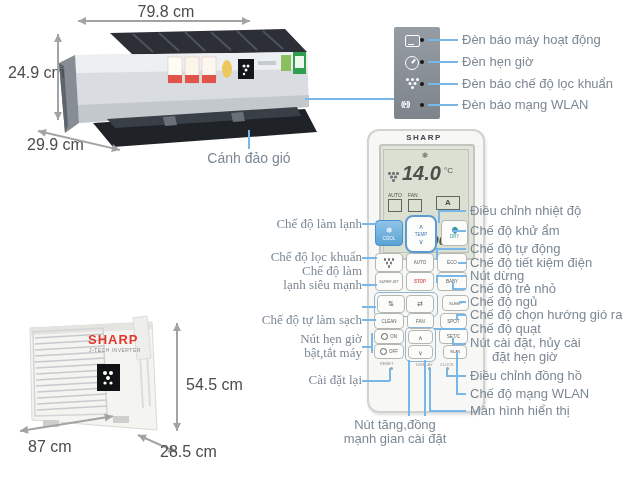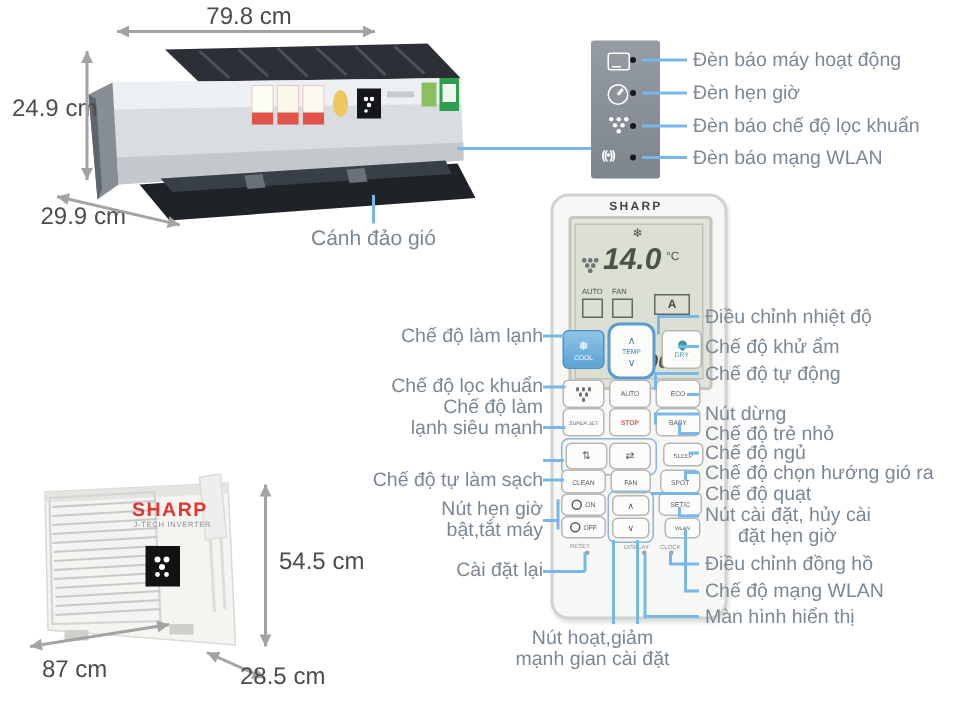--- a/index.html
+++ b/index.html
@@ -1,21 +1,21 @@
 <!DOCTYPE html>
 <html><head>
 <meta charset="utf-8">
 <style>
   html,body{margin:0;padding:0;}
   #stage{position:relative;width:640px;height:480px;background:#ffffff;overflow:hidden;
          font-family:"Liberation Sans","DejaVu Sans",sans-serif;}
   .abs{position:absolute;}
   
   .lbl{position:absolute;font-size:13px;color:#7b8894;white-space:nowrap;line-height:14px;}
-  .lbl-r{}
+  .lbl-r{font-family:Liberation Serif, serif;}
   
   .dim{position:absolute;font-size:16px;color:#4c4c4c;white-space:nowrap;}
   
   .cl-h{position:absolute;height:2px;background:#79b7e8;}
   .cl-v{position:absolute;width:2px;background:#79b7e8;}
   
   .arr-h{position:absolute;height:0;border-top:2px solid #a3a3a3;}
   .arr-h:before,.arr-h:after{content:"";position:absolute;top:-5px;width:0;height:0;
       border-top:4px solid transparent;border-bottom:4px solid transparent;}
   .arr-h:before{left:0;border-right:8px solid #a3a3a3;}
@@ -161,21 +161,21 @@
         <line x1="131" y1="38" x2="135" y2="108"></line>
     </g>
     <polygon points="118,20 132,18 136,60 122,62" fill="#eeeeec" stroke="#dcdcd8" stroke-width="1"></polygon>
     <rect x="28" y="122" width="16" height="7" fill="#cfcfcb"></rect>
     <rect x="98" y="118" width="16" height="7" fill="#cfcfcb"></rect>
   </svg>
   <div class="abs" style="left:88px;top:332px;font-size:13px;font-weight:bold;color:#e0372e;letter-spacing:1px">SHARP</div>
   <div class="abs" style="left:89px;top:347px;font-size:5px;color:#8b8f93;letter-spacing:0.5px">J-TECH INVERTER</div>
 
   <div class="arr-v" style="left:176px;top:323px;height:108px"></div>
-  <div class="dim" style="left:186px;top:366px">54.5 cm</div>
+  <div class="dim" style="left:186px;top:376px">54.5 cm</div>
   <div class="arr-h" style="left:20px;top:430px;width:94px;transform:rotate(-9deg);transform-origin:left center"></div>
   <div class="dim" style="left:28px;top:438px">87 cm</div>
   <div class="arr-h" style="left:138px;top:434px;width:42px;transform:rotate(24deg);transform-origin:left center"></div>
   <div class="dim" style="left:160px;top:443px">28.5 cm</div>
 
   <div id="remote"></div>
   <div id="r-brand">SHARP</div>
   <div id="lcd"></div>
   <div id="lcd-in"></div>
   <span class="lcd-t" style="left:383px;top:151px;width:84px;text-align:center;font-size:8px">❄</span>
@@ -313,29 +313,30 @@
   <div class="cl-h" style="left:446px;top:375px;width:20px"></div>
   <div class="cl-v" style="left:446px;top:369px;height:7px"></div>
   <div class="cl-h" style="left:456px;top:393px;width:10px"></div>
   <div class="cl-v" style="left:456px;top:353px;height:41px"></div>
   <div class="cl-h" style="left:429px;top:410px;width:37px"></div>
   <div class="cl-v" style="left:429px;top:369px;height:42px"></div>
 
   <div class="lbl" style="left:470px;top:204px">Điều chỉnh nhiệt độ</div>
   <div class="lbl" style="left:470px;top:224px">Chế độ khử ẩm</div>
   <div class="lbl" style="left:470px;top:242px">Chế độ tự động</div>
+  <div class="lbl" style="left:470px;top:256px">Chế độ tiết kiệm điện</div>
   <div class="lbl" style="left:470px;top:269px">Nút dừng</div>
   <div class="lbl" style="left:470px;top:282px">Chế độ trẻ nhỏ</div>
   <div class="lbl" style="left:470px;top:295px">Chế độ ngủ</div>
   <div class="lbl" style="left:470px;top:308px">Chế độ chọn hướng gió ra</div>
   <div class="lbl" style="left:470px;top:322px">Chế độ quạt</div>
   <div class="lbl" style="left:470px;top:336px">Nút cài đặt, hủy cài</div>
   <div class="lbl" style="left:492px;top:350px">đặt hẹn giờ</div>
   <div class="lbl" style="left:470px;top:369px">Điều chỉnh đồng hồ</div>
   <div class="lbl" style="left:470px;top:387px">Chế độ mạng WLAN</div>
   <div class="lbl" style="left:470px;top:404px">Màn hình hiển thị</div>
 
   <div class="cl-v" style="left:408px;top:360px;height:56px"></div>
   <div class="cl-v" style="left:424px;top:360px;height:56px"></div>
-  <div class="lbl" style="left:330px;top:418px;width:130px;text-align:center">Nút hoạt,giảm</div>
+  <div class="lbl" style="left:330px;top:418px;width:130px;text-align:center">Nút tăng,đồng</div>
   <div class="lbl" style="left:330px;top:432px;width:130px;text-align:center">mạnh gian cài đặt</div>
 
 </div>
 
 </body></html>

